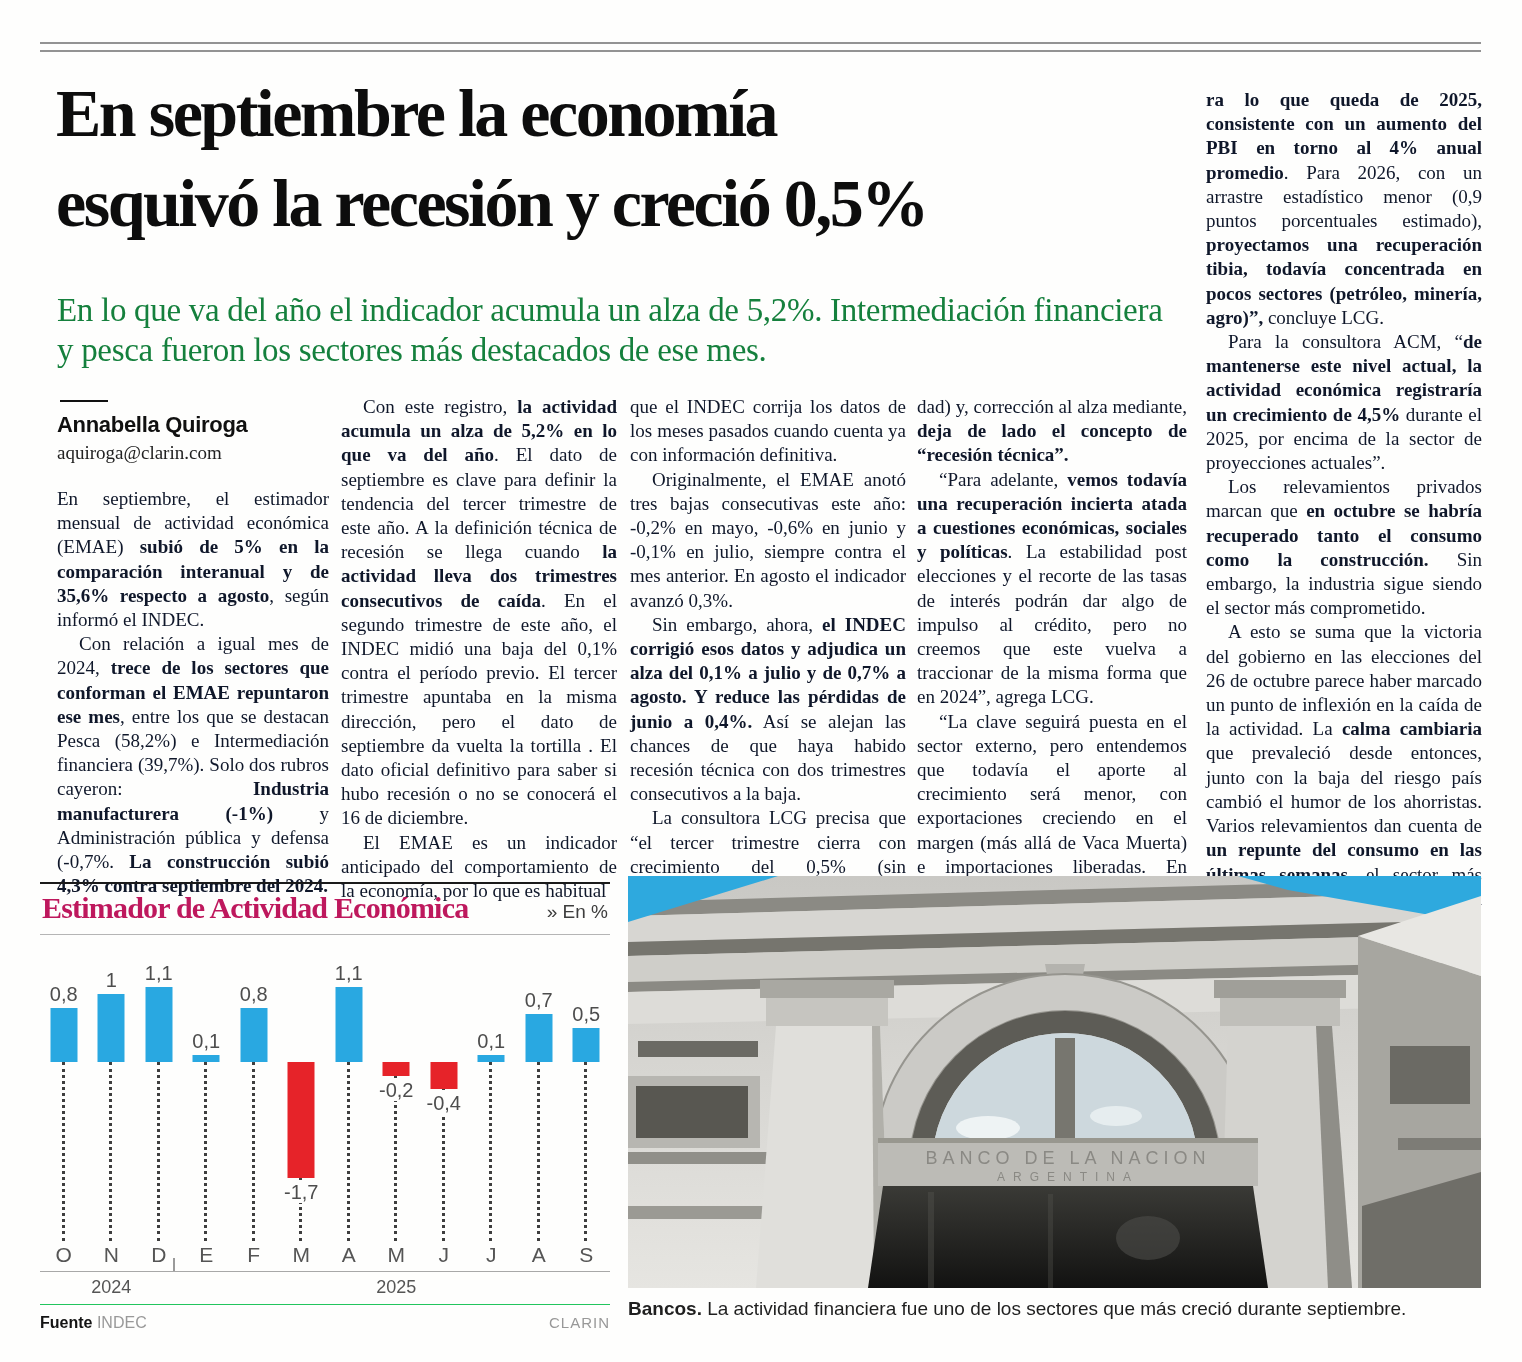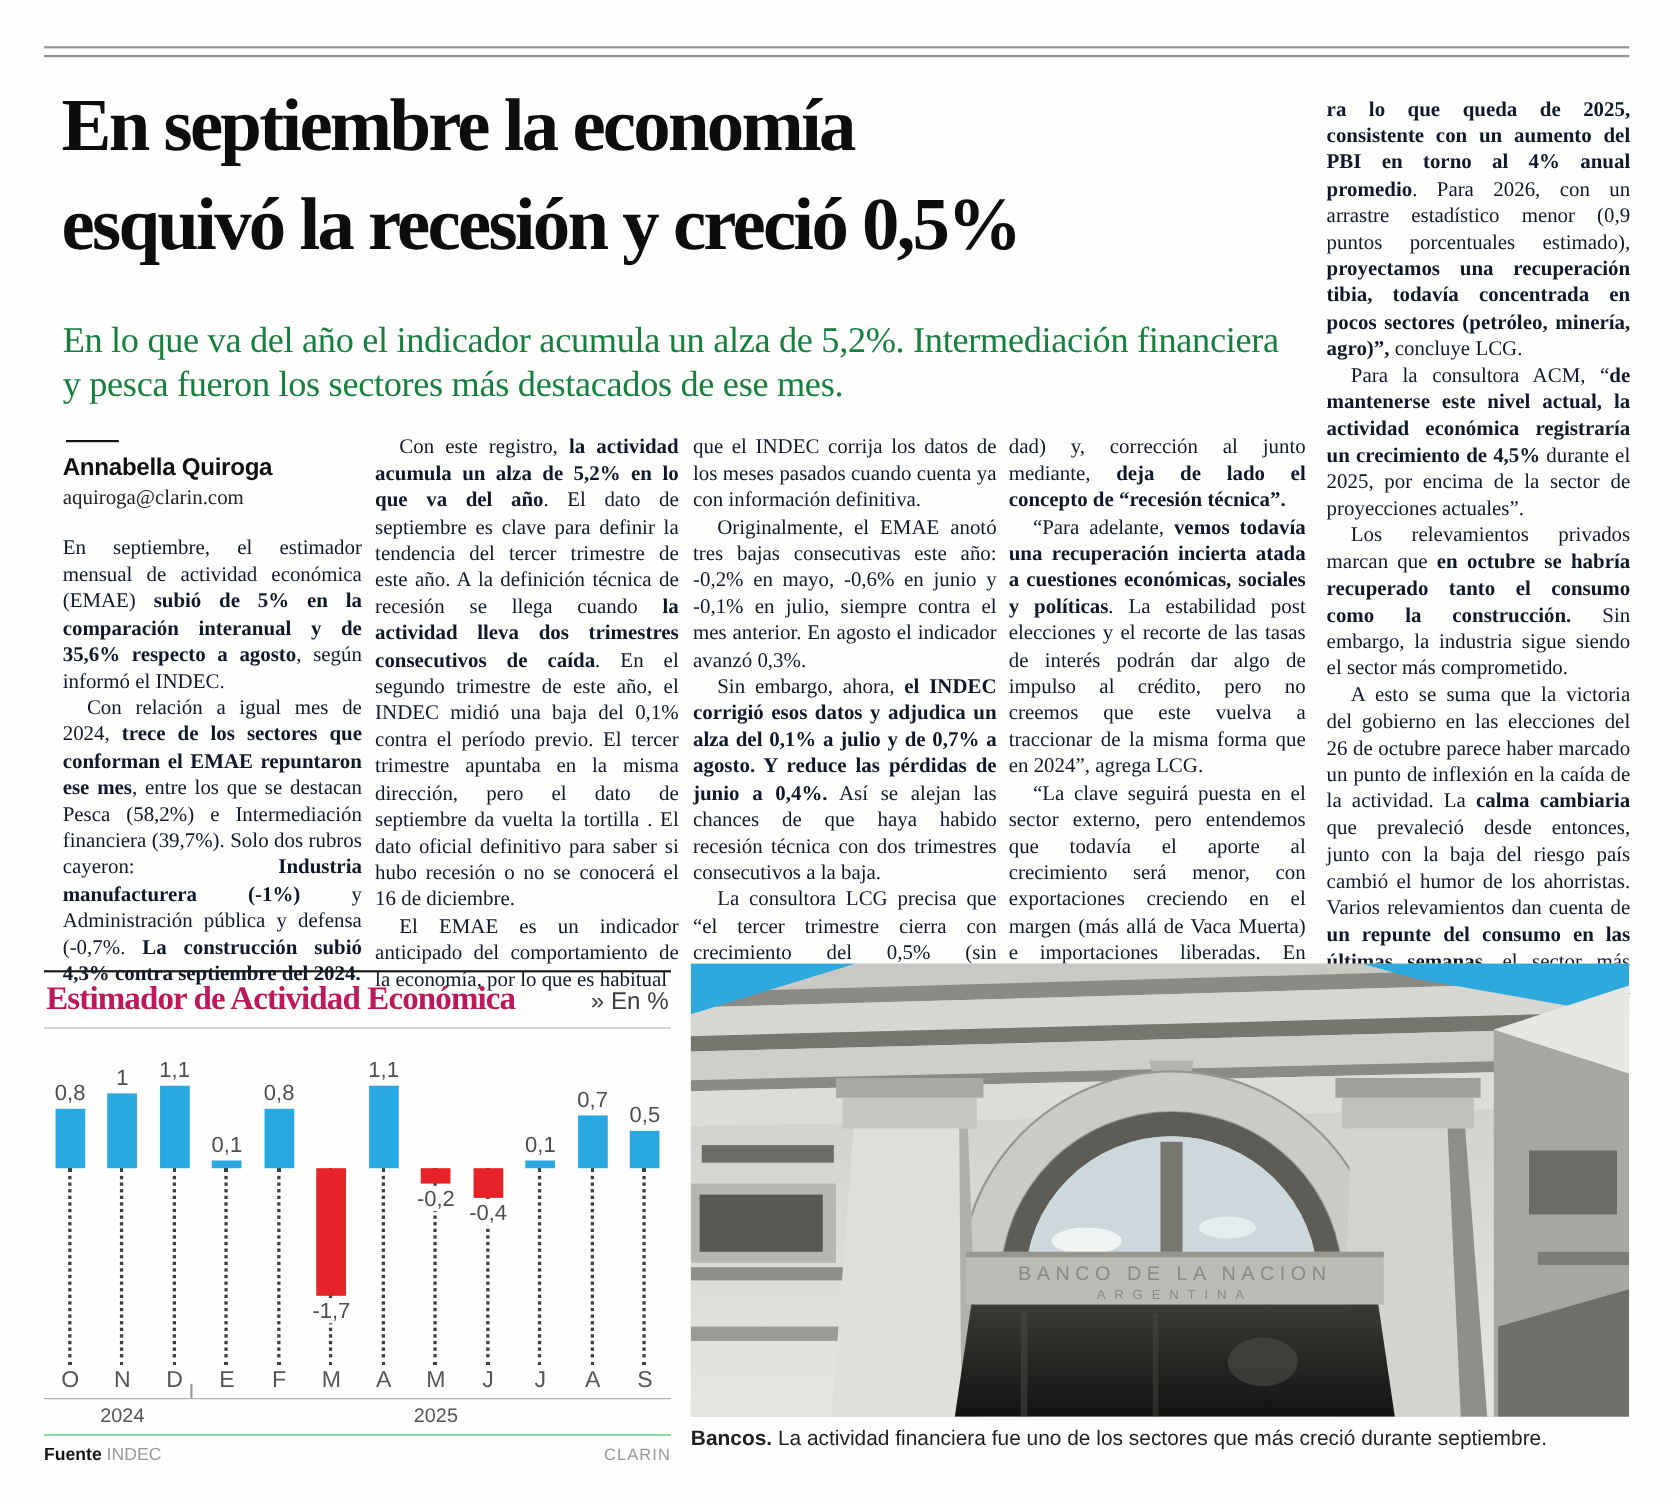--- a/index.html
+++ b/index.html
@@ -34,21 +34,21 @@
   #col3{left:630px;top:395px;width:276px;}
   #col4{left:917px;top:395px;width:270px;}
   #col5{left:1206px;top:88px;width:276px;}
 
   
   #chart{left:40px;top:882px;width:570px;}
   #chart-head{border-top:2px solid #1a1a1a;border-bottom:1px solid #b5b5b5;
               padding:7px 2px 9px 2px;display:flex;justify-content:space-between;
               align-items:baseline;}
   #chart-title{font-weight:bold;font-size:30px;letter-spacing:-0.8px;color:#be185d;}
-  #chart-note{font-family:"Liberation Sans",sans-serif;font-size:22px;color:#3d3d3d;}
+  #chart-note{font-family:"Liberation Sans",sans-serif;font-size:19px;color:#3d3d3d;}
   #plot{position:relative;height:308px;display:flex;}
   .cell{position:relative;flex:1 1 0;height:100%;}
   .dotline{position:absolute;left:calc(50% - 2px);width:0;top:127px;bottom:2px;
            border-left:3px dotted #3e3e3e;}
   .bar{position:absolute;left:50%;transform:translateX(-50%);width:27px;}
   .bar.pos{bottom:181px;background:#29a8e1;}
   .bar.neg{top:127px;background:#e62329;}
   .val{position:absolute;left:50%;transform:translateX(-50%);white-space:nowrap;
        font-family:"Liberation Sans",sans-serif;font-size:20px;color:#4d4d4d;
        background:#fefefd;padding:0 3px;line-height:22px;}
@@ -99,21 +99,21 @@
       <p class="ind"><span>Con este registro, </span><span class="bx">la actividad acumula un alza de 5,2% en lo que va del año</span><span>. El dato de septiembre es clave para definir la tendencia del tercer trimestre de este año. A la definición técnica de recesión se llega cuando </span><span class="bx">la actividad lleva dos trimestres consecutivos de caída</span><span>. En el segundo trimestre de este año, el INDEC midió una baja del 0,1% contra el período previo. El tercer trimestre apuntaba en la misma dirección, pero el dato de septiembre da vuelta la tortilla . El dato oficial definitivo para saber si hubo recesión o no se conocerá el 16 de diciembre.</span></p>
       <p class="ind"><span>El EMAE es un indicador anticipado del comportamiento de la economía, por lo que es habitual</span></p>
     </div>
   <div id="col3" class="abs col">
       <p><span>que el INDEC corrija los datos de los meses pasados cuando cuenta ya con información definitiva.</span></p>
       <p class="ind"><span>Originalmente, el EMAE anotó tres bajas consecutivas este año: -0,2% en mayo, -0,6% en junio y -0,1% en julio, siempre contra el mes anterior. En agosto el indicador avanzó 0,3%.</span></p>
       <p class="ind"><span>Sin embargo, ahora, </span><span class="bx">el INDEC corrigió esos datos y adjudica un alza del 0,1% a julio y de 0,7% a agosto. Y reduce las pérdidas de junio a 0,4%.</span><span> Así se alejan las chances de que haya habido recesión técnica con dos trimestres consecutivos a la baja.</span></p>
       <p class="ind"><span>La consultora LCG precisa que “el tercer trimestre cierra con crecimiento del 0,5% (sin estacionali-</span></p>
     </div>
   <div id="col4" class="abs col">
-      <p><span>dad) y, corrección al junto mediante, </span><span class="bx">deja de lado el concepto de “recesión técnica”.</span></p>
+      <p><span>dad) y, corrección al alza mediante, </span><span class="bx">deja de lado el concepto de “recesión técnica”.</span></p>
       <p class="ind"><span>“Para adelante, </span><span class="bx">vemos todavía una recuperación incierta atada a cuestiones económicas, sociales y políticas</span><span>. La estabilidad post elecciones y el recorte de las tasas de interés podrán dar algo de impulso al crédito, pero no creemos que este vuelva a traccionar de la misma forma que en 2024”, agrega LCG.</span></p>
       <p class="ind"><span>“La clave seguirá puesta en el sector externo, pero entendemos que todavía el aporte al crecimiento será menor, con exportaciones creciendo en el margen (más allá de Vaca Muerta) e importaciones liberadas. En concreto, </span><span class="bx">seguimos esperando un crecimiento modesto pa-</span></p>
     </div>
   <div id="col5" class="abs col">
       <p><span class="bx">ra lo que queda de 2025, consistente con un aumento del PBI en torno al 4% anual promedio</span><span>. Para 2026, con un arrastre estadístico menor (0,9 puntos porcentuales estimado), </span><span class="bx">proyectamos una recuperación tibia, todavía concentrada en pocos sectores (petróleo, minería, agro)”,</span><span> concluye LCG.</span></p>
       <p class="ind"><span>Para la consultora ACM, “</span><span class="bx">de mantenerse este nivel actual, la actividad económica registraría un crecimiento de 4,5%</span><span> durante el 2025, por encima de la sector de proyecciones actuales”.</span></p>
       <p class="ind"><span>Los relevamientos privados marcan que </span><span class="bx">en octubre se habría recuperado tanto el consumo como la construcción.</span><span> Sin embargo, la industria sigue siendo el sector más comprometido.</span></p>
       <p class="ind"><span>A esto se suma que la victoria del gobierno en las elecciones del 26 de octubre parece haber marcado un punto de inflexión en la caída de la actividad. La </span><span class="bx">calma cambiaria</span><span> que prevaleció desde entonces, junto con la baja del riesgo país cambió el humor de los ahorristas. Varios relevamientos dan cuenta de </span><span class="bx">un repunte del consumo en las últimas semanas,</span><span> el sector más golpeado por la caída de la actividad de los últimos meses. ■</span></p>
     </div>
 

